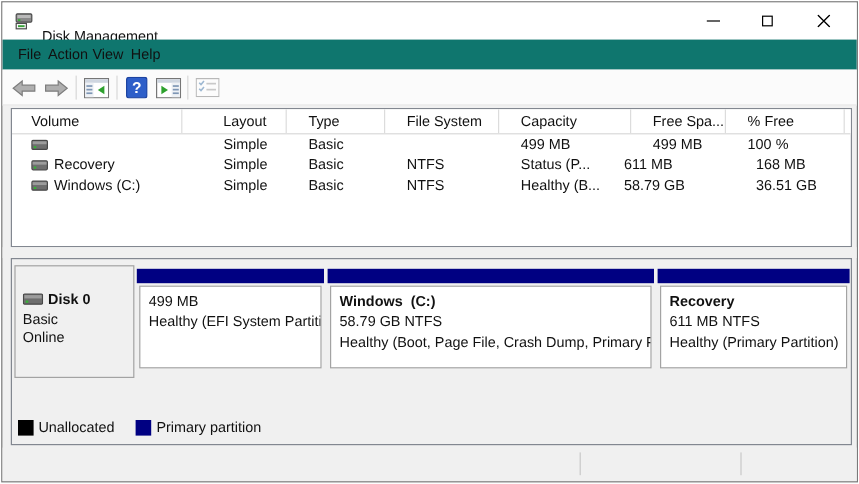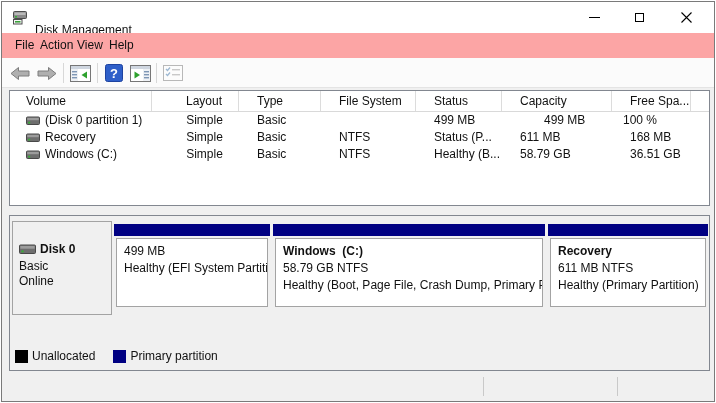--- a/index.html
+++ b/index.html
@@ -9,21 +9,21 @@
   
   .titlebar { position:absolute; left:0; top:0; width:100%; height:31px; background:#ffffff; }
   .app-icon { position:absolute; left:10px; top:7px; width:16px; height:16px; }
   .title-text { position:absolute; left:33px; top:0; line-height:31px;margin-top:13px; }
   .winbtn { position:absolute; top:0; width:45px; height:31px; display:flex; align-items:center; justify-content:center; }
   .btn-min { left:570px; } .btn-max { left:615px; } .btn-close { left:662px; }
   .glyph-min { width:11px; height:1px; background:#000; }
   .glyph-max { width:9px; height:9px; border:1px solid #000; }
 
   
-  .menubar { position:absolute; left:0; top:31px; width:100%; height:25px; background:#fca5a5; }
+  .menubar { position:absolute; left:0; top:31px; width:100%; height:25px; background:#0f766e; }
   .menu-item { position:absolute; top:0; line-height:25px; cursor:default; }
 
   
   .toolbar { position:absolute; left:0; top:56px; width:100%; height:30px; background:#fbfbfb; border-bottom:1px solid #e4e4e4; }
   .tbtn { position:absolute; top:4px; width:24px; height:22px; display:flex; align-items:center; justify-content:center; }
   .tsep { position:absolute; top:5px; width:1px; height:20px; background:#d8d8d8; }
 
   
   .volpane { position:absolute; left:7px; top:88px; width:701px; height:116px; background:#ffffff; border:1px solid #828790; overflow:hidden; }
   .vheader { display:flex; height:21px; line-height:21px; border-bottom:1px solid #d9d9d9; background:#ffffff; }
@@ -146,35 +146,33 @@
       </svg>
     </div>
   </div>
 
   <div class="volpane">
     <div class="vheader">
       <div class="vcell c0">Volume</div>
       <div class="vcell c1">Layout</div>
       <div class="vcell c2">Type</div>
       <div class="vcell c3">File System</div>
-      <div class="vcell c4">Status</div>
       <div class="vcell c5">Capacity</div>
       <div class="vcell c6">Free Spa...</div>
       <div class="vcell c7">% Free</div>
       <div class="vcell c8"></div>
     </div>
 
     <div class="vrow">
       <div class="vcell c0">
         <svg class="vol-ic" width="14" height="10" viewBox="0 0 14 10">
           <rect x="0.5" y="1" width="13" height="7.5" rx="1" fill="#6e6e6e" stroke="#484848"></rect>
           <rect x="1.2" y="1.8" width="11.6" height="2.4" fill="#9c9c9c"></rect>
           <rect x="2.2" y="5.8" width="2" height="1.7" fill="#35b235"></rect>
         </svg>
-        <span>(Disk 0 partition 1)</span>
       </div>
       <div class="vcell c1">Simple</div>
       <div class="vcell c2">Basic</div>
       <div class="vcell c3"></div>
       <div class="vcell c5">499 MB</div>
       <div class="vcell c6">499 MB</div>
       <div class="vcell c7">100 %</div>
       <div class="vcell c8"></div>
     </div>
 

